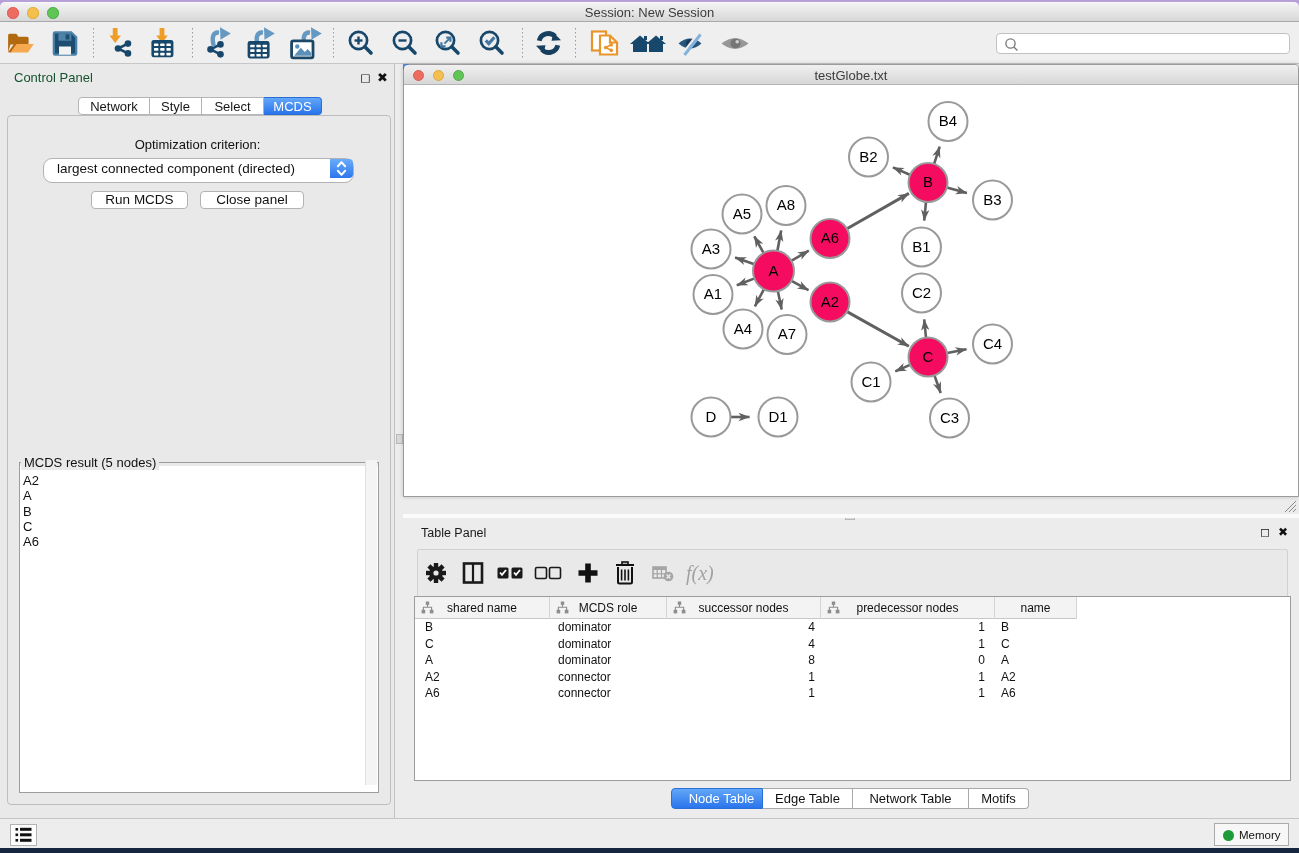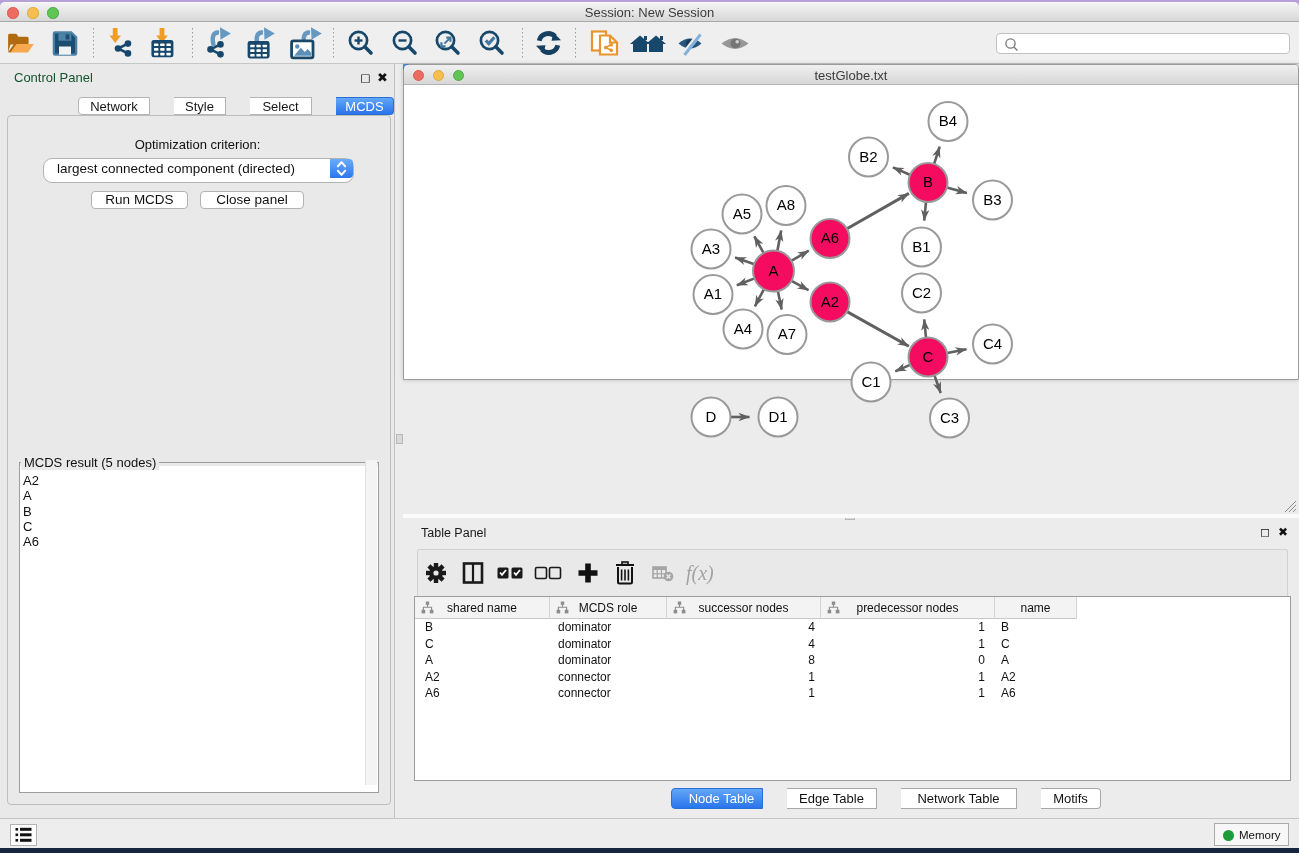--- a/index.html
+++ b/index.html
@@ -38,21 +38,21 @@
 
 #cpanel { left:0; top:64px; width:395px; height:754px; background:#e9e9e9; border-right:1px solid #c2c2c2; }
 #cpanel .ptitle { left:14px; top:6px; font-size:13px; color:#14532d; }
 .winbtn { font-size:12px; color:#111; top:5px; }
 #cpanel .winbtn { font-size:13px; top:6px; }
 #cp-content {
   left:7px; top:51px; width:384px; height:690px;
   border:1px solid #bdbdbd; border-radius:4px; background:#e9e9e9;
 }
 
-.tabrow { display:flex;gap:24px; }
+.tabrow { display:flex; }
 #cp-tabs { left:78px; top:33px; height:18px; }
 .tab {
   background:#fff; border:1px solid #b4b4b4; border-left:none;
   font-size:13px; color:#161616; height:18px; line-height:17px;
   text-align:center;
 }
 .tab.first { border-left:1px solid #b4b4b4; border-radius:4px 0 0 4px; }
 .tab.last { border-radius:0 4px 4px 0; }
 .tab.sel { background:linear-gradient(#62a7f8,#2a74ec); color:#fff; border-color:#2a6fd8; }
 
@@ -76,21 +76,21 @@
 
 
 #mcds-group { left:19px; top:398px; width:360px; height:331px; border:1px solid #9d9d9d; }
 #mcds-label { left:21px; top:391px; background:#e9e9e9; padding:0 3px; font-size:13px; color:#111; }
 #mcds-list { left:20px; top:402px; width:358px; height:326px; background:#fff; font-size:13px; color:#111; padding-top:7px; }
 #mcds-list .mi { padding-left:3px; height:15.3px; line-height:15.3px; }
 #mcds-scroll { right:1px; top:-6px; width:12px; height:325px; background:#f4f4f4; border-left:1px solid #e0e0e0; }
 
 
 #netwin {
-  left:403px; top:64px; width:896px; height:316px;
+  left:403px; top:64px; width:896px; height:433px;
   background:#fff; border:1px solid #9b9b9b; border-radius:4px 4px 0 0;
   box-shadow:0 0 4px rgba(0,0,0,0.18);
 }
 #net-titlebar {
   left:0; top:0; width:894px; height:20px;
   background:linear-gradient(#f0f0f0,#d7d7d7);
   border-bottom:1px solid #b4b4b4; border-radius:4px 4px 0 0;
 }
 #net-titlebar .title { width:100%; text-align:center; top:3px; font-size:13px; color:#3c3c3c; }
 .slight { width:11px; height:11px; border-radius:50%; top:5px; box-sizing:border-box; }

